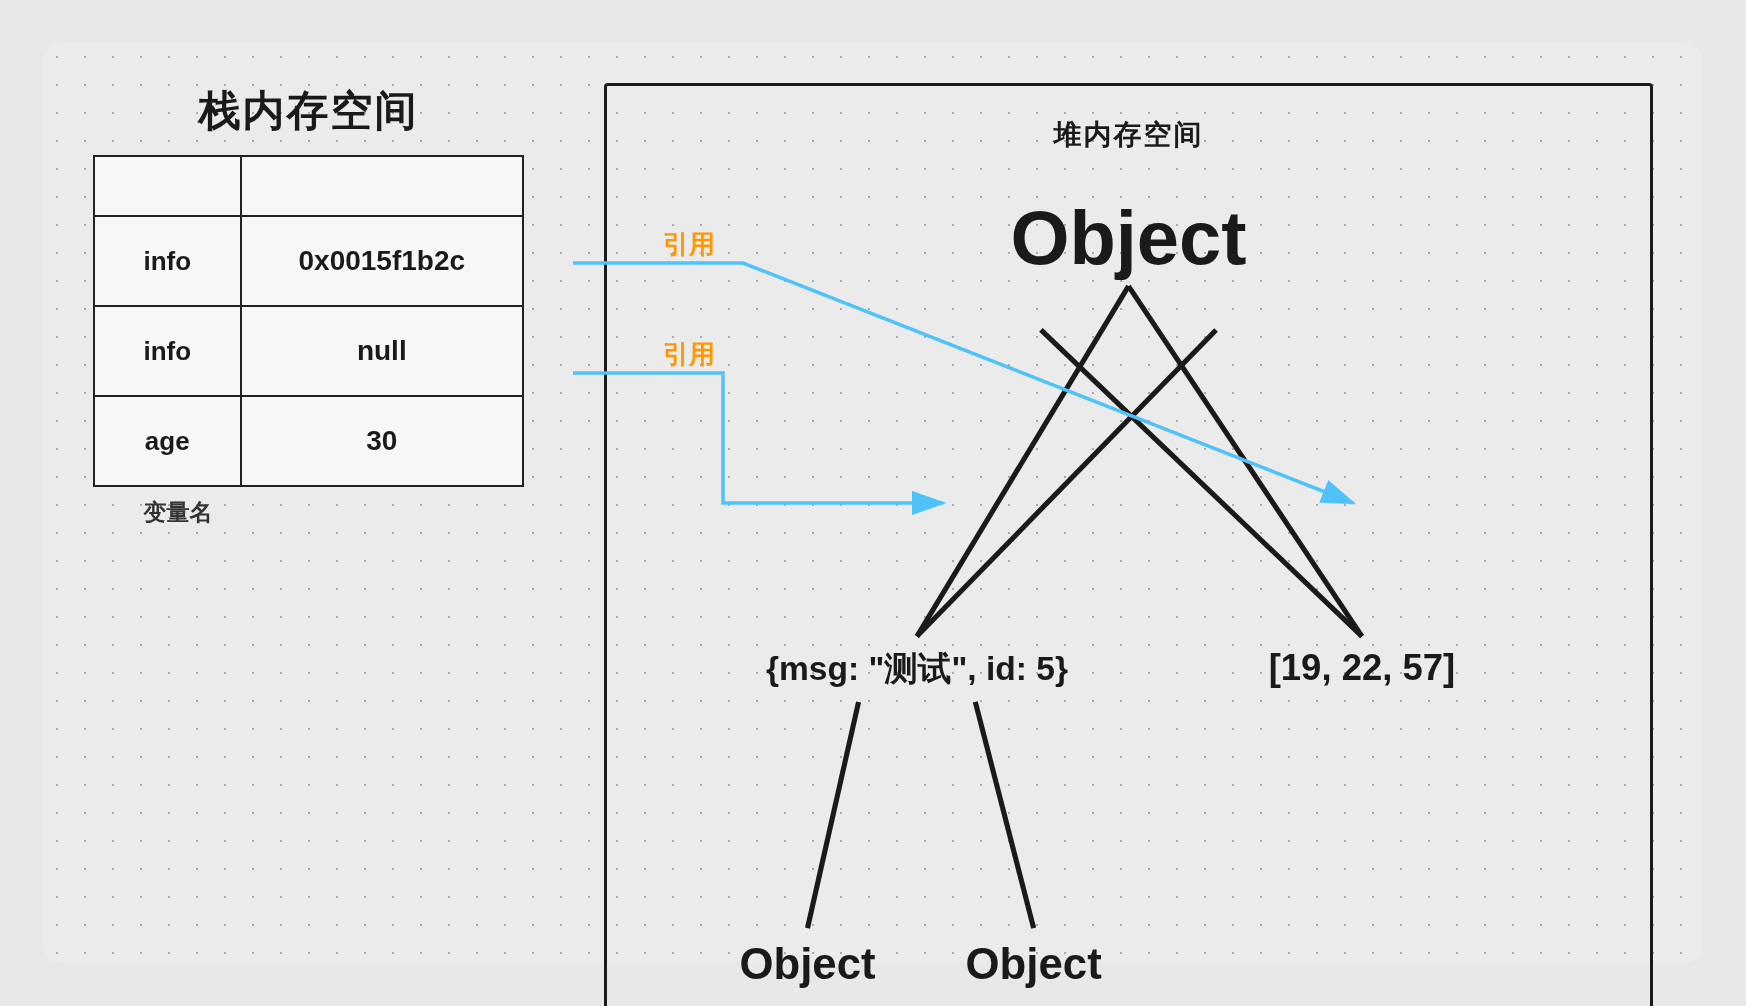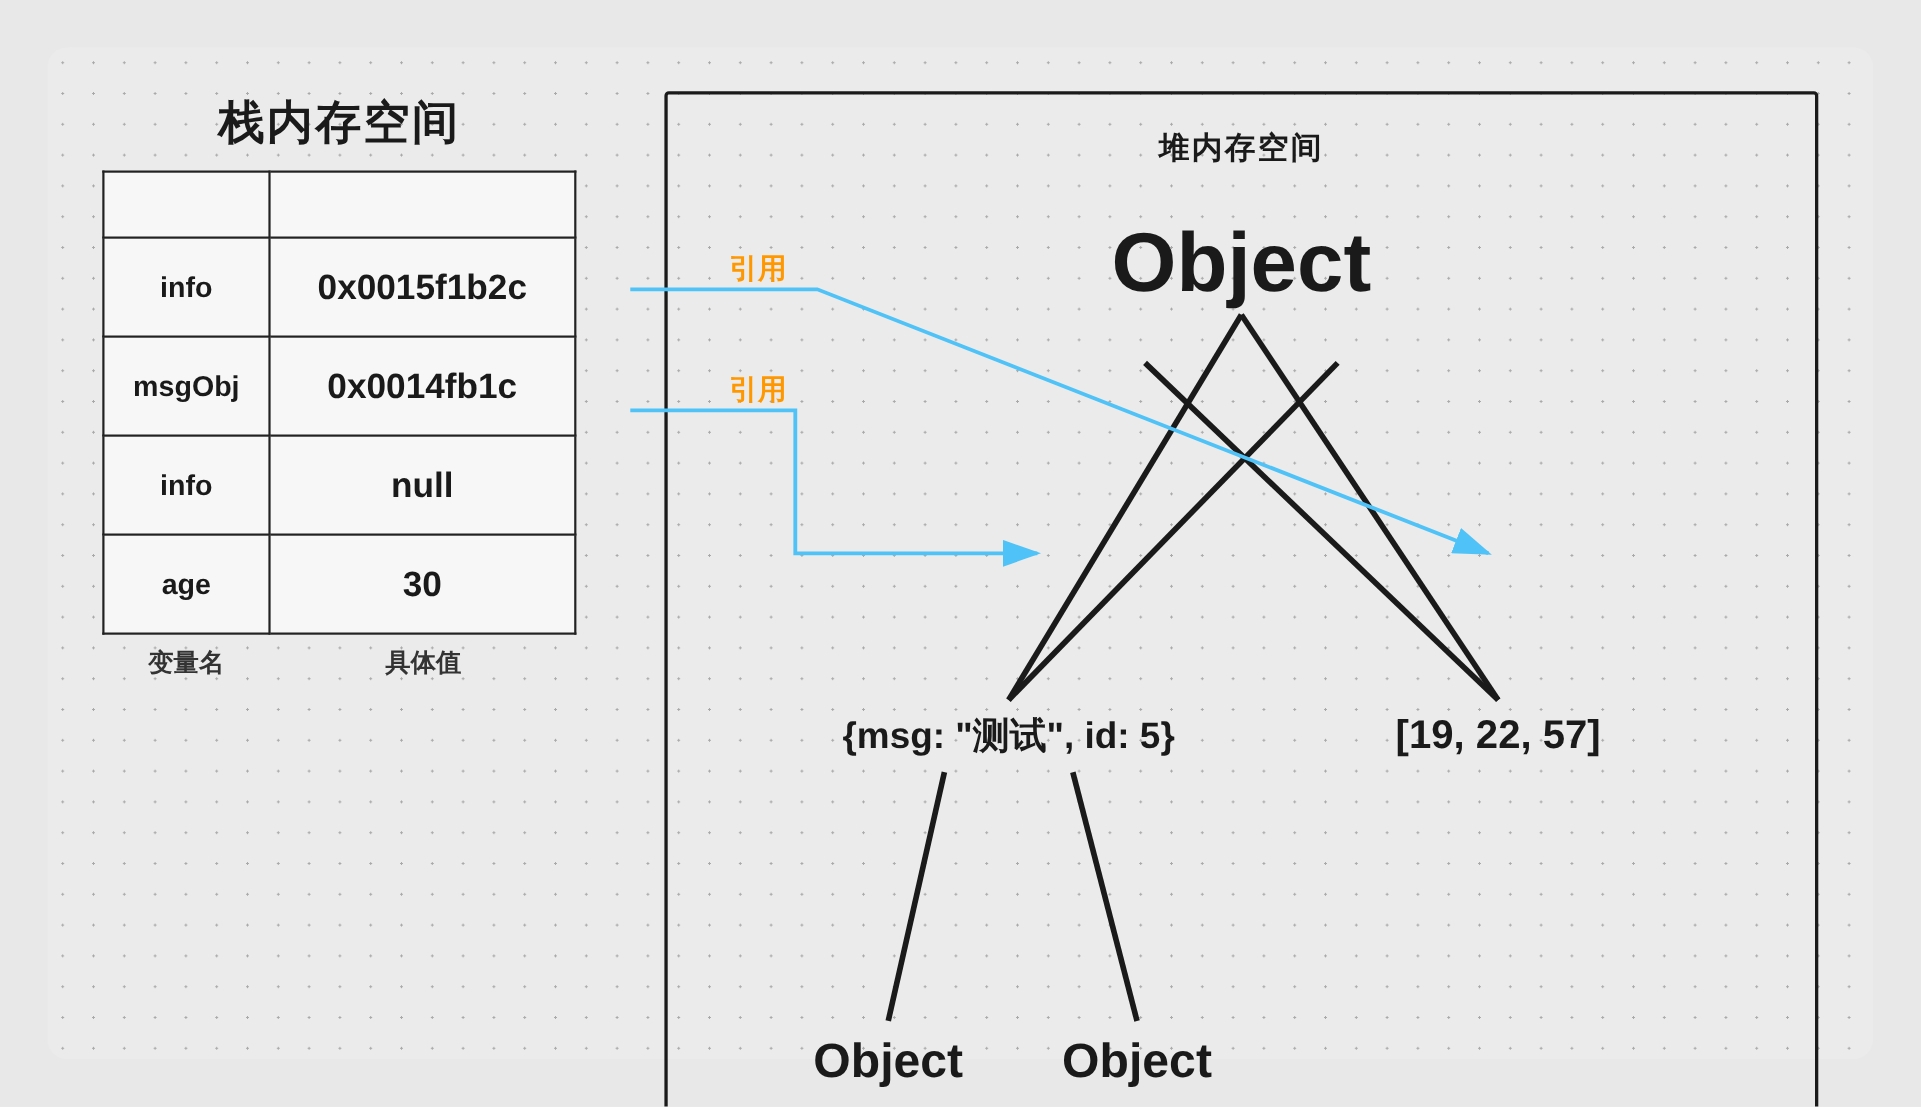--- a/index.html
+++ b/index.html
@@ -66,21 +66,21 @@
       background: #f7f7f7;
     }
 
     .stack-table td.var-name {
       width: 170px;
       border-right: 2.5px solid #222;
     }
 
     .stack-table td.var-value {
       width: 310px;
-      font-size: 32px;
+      font-size: 28px;
     }
 
     
     .stack-table tr.header-row td {
       height: 60px;
       border-bottom: 2.5px solid #222;
     }
 
     .stack-footer {
       display: flex;
@@ -156,41 +156,36 @@
         <tr class="header-row">
           <td class="var-name"></td>
           <td class="var-value"></td>
         </tr>
 
         <tr>
           <td class="var-name">info</td>
           <td class="var-value">0x0015f1b2c</td>
         </tr>
 
-        <tr>
-          <td class="var-name">msgObj</td>
-          <td class="var-value">0x0014fb1c</td>
-        </tr>
 
         <tr>
           <td class="var-name">info</td>
           <td class="var-value">null</td>
         </tr>
 
         <tr>
           <td class="var-name">age</td>
           <td class="var-value">30</td>
         </tr>
 
       </tbody>
     </table>
 
     <div class="stack-footer">
       <div class="col-label left">变量名</div>
-      <div class="col-label right">具体值</div>
     </div>
   </div>
 
   <div class="heap-section">
     <div class="heap-title">堆内存空间</div>
 
     <svg class="heap-diagram" viewBox="0 0 660 650" preserveAspectRatio="xMidYMid meet">
 
       <text x="330" y="55" text-anchor="middle" font-size="52" font-weight="bold" fill="#1a1a1a">Object</text>
 

